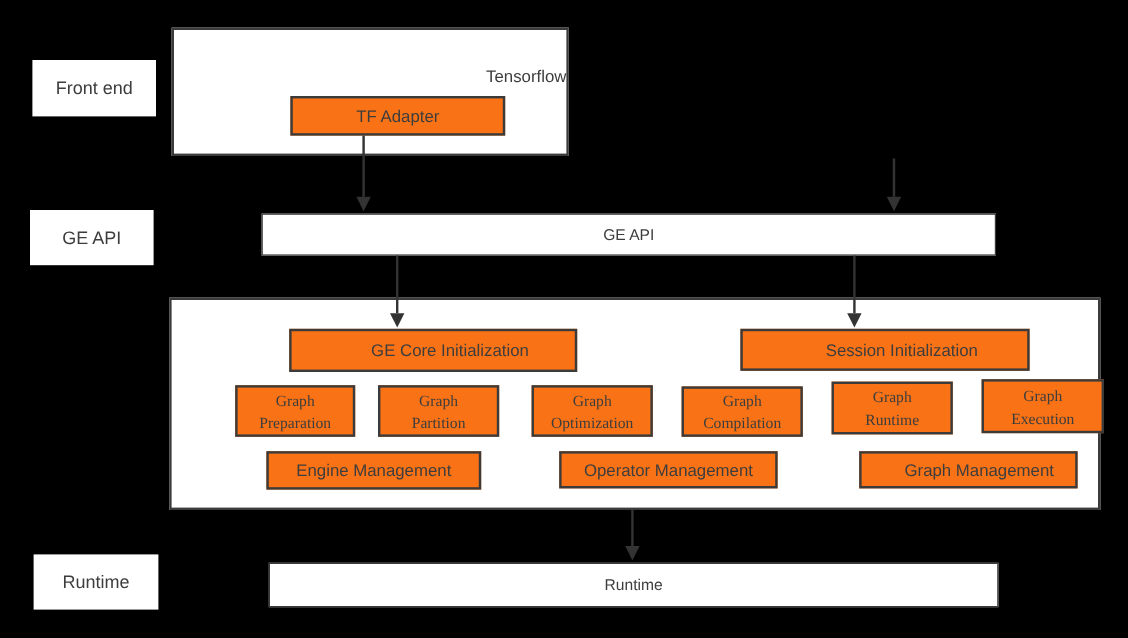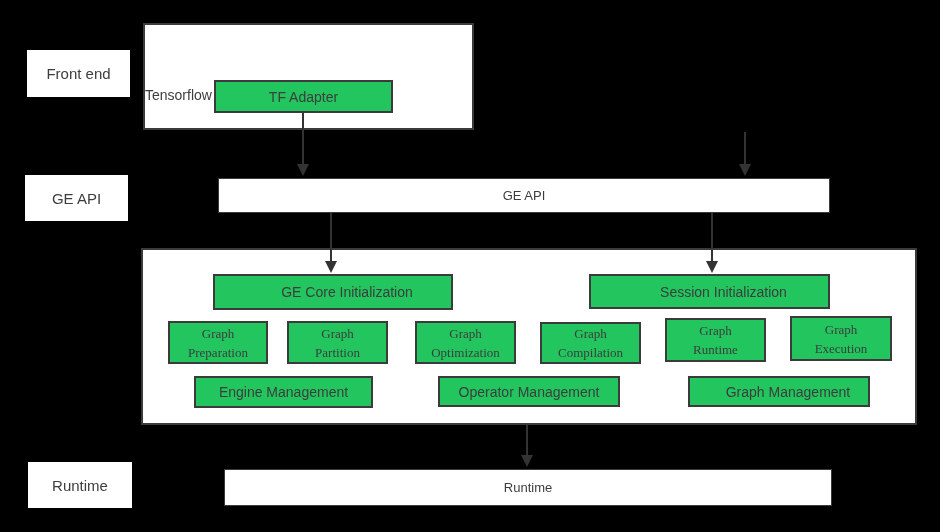--- a/index.html
+++ b/index.html
@@ -10,29 +10,29 @@
   }
   .abs{position:absolute;box-sizing:border-box;}
   .rowlabel{
     background:#ffffff;display:flex;align-items:center;justify-content:center;
     font-size:15px;
   }
   .outerbox{
     background:#ffffff;border:2px solid #3b3b3b;
   }
   .innerbox{
-    background:#22c55e;border:2px solid #3b3b3b;
-    display:flex;align-items:center;justify-content:center;text-align:center;
+    background:#f97316;border:2px solid #3b3b3b;
+    display:flex;align-items:center;justify-content:center;text-align:center;margin-left:28px;
   }
   .bar{
     background:#ffffff;border:1px solid #3b3b3b;
     display:flex;align-items:center;justify-content:center;
     font-size:13px;
   }
-  .boxtitle{position:absolute;left:0;right:0;text-align:left;font-size:14px;margin-top:32px;}
+  .boxtitle{position:absolute;left:0;right:0;text-align:right;font-size:14px;}
   .center-label{
     position:absolute;inset:0;display:flex;align-items:center;justify-content:center;
     font-size:14px;
   }
   .initbox{font-size:14px;padding-left:28px;}
   .stagebox{font-size:13px;line-height:19px;flex-direction:column;font-family:Liberation Serif, serif;}
   .stagebox span{display:block;}
   .mgmtbox{font-size:14px;}
   .arrow{
     position:absolute;width:12px;display:flex;flex-direction:column;align-items:center;

